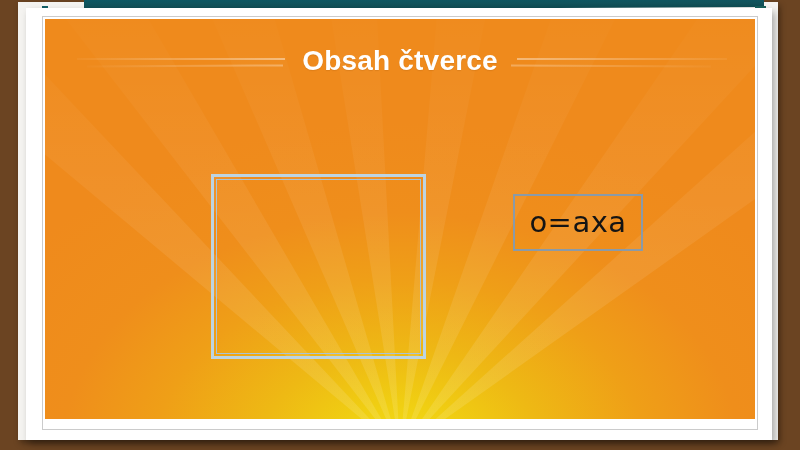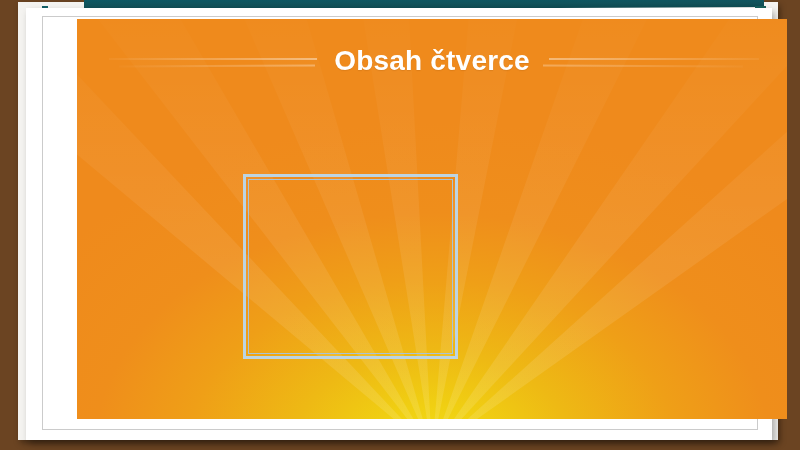--- a/index.html
+++ b/index.html
@@ -90,21 +90,20 @@
     height: 400px;
     overflow: hidden;
     background:
       radial-gradient(ellipse 470px 330px at 50% 108%,
         #f2e017 0%,
         #f0cf12 14%,
         #eeb914 30%,
         #ef9f17 52%,
         #ef8e1b 72%,
         #ef8a1c 100%);
-    margin-left: 32px;
   }
   .rays {
     position: absolute;
     left: 0; top: 0;
     width: 100%; height: 100%;
     pointer-events: none;
   }
 
   
   .title-band {
@@ -224,15 +223,18 @@
     <div class="title-band">
       <div class="deco deco-l1"></div>
       <div class="deco deco-l2"></div>
       <div class="deco deco-r1"></div>
       <div class="deco deco-r2"></div>
       <div class="title-text">Obsah čtverce</div>
     </div>
 
     <div class="square-shape"></div>
 
+    <div class="formula-box">
+      <span class="formula-text">o=axa</span>
+    </div>
 
   </div>
 </div>
 
 </body></html>

